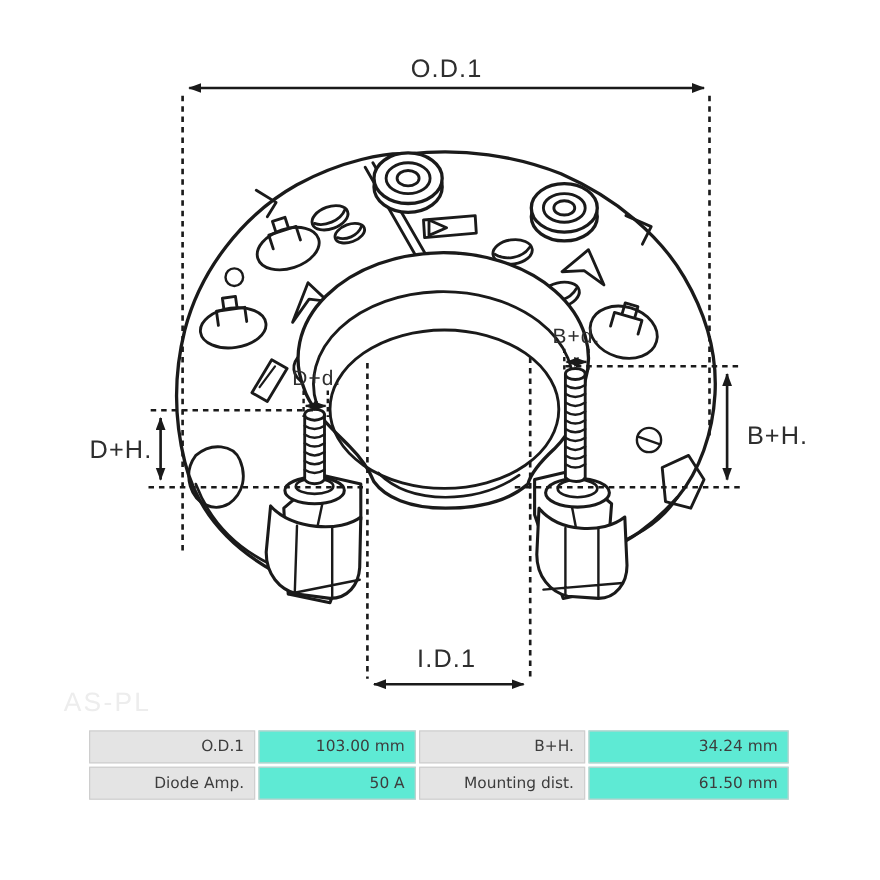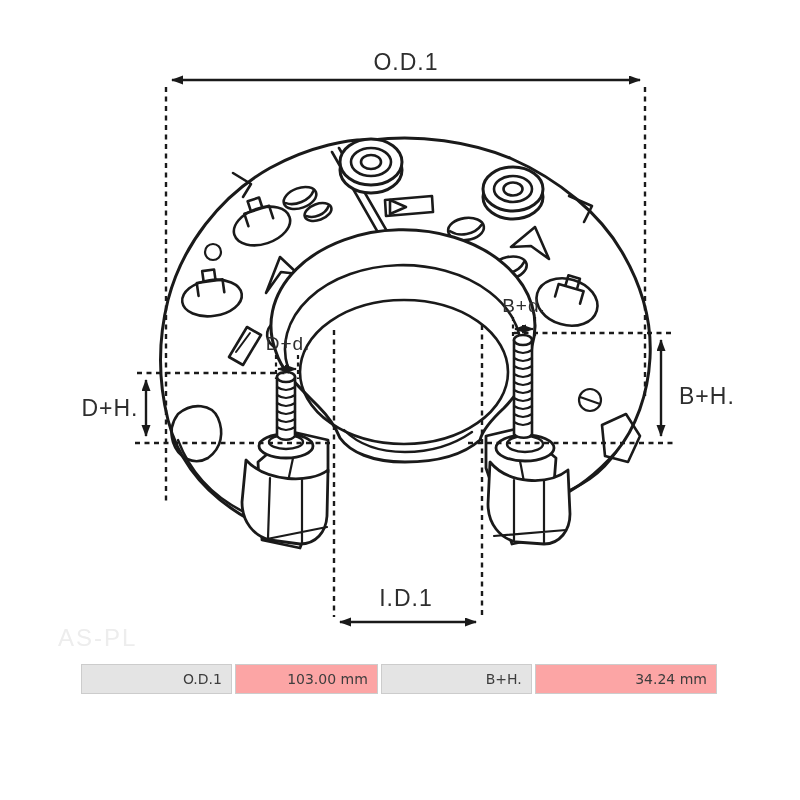--- a/index.html
+++ b/index.html
@@ -9,21 +9,21 @@
   svg{display:block;}
   .dimlabel{font-family:"Liberation Sans",sans-serif;fill:#2e2e2e;letter-spacing:1px;}
   .dim-big{font-size:23px;}
   .dim-small{font-size:19px;}
   .watermark{font-size:24px;fill:#ededed;letter-spacing:2px;}
   
   .spec-wrap{position:absolute;left:78px;top:661px;width:642px;}
   table.spec{border-collapse:separate;border-spacing:3px;table-layout:fixed;width:642px;
              font-family:"DejaVu Sans","Liberation Sans",sans-serif;font-size:14px;color:#3d3d3d;}
   table.spec td{height:28px;border:1px solid #cccccc;text-align:right;padding:0 9px 0 4px;
-                white-space:nowrap;overflow:hidden;vertical-align:middle;background:#fca5a5;}
+                white-space:nowrap;overflow:hidden;vertical-align:middle;background:#5eead4;}
   table.spec td.lbl{background:#e4e4e4;}
 </style>
 </head>
 <body>
 
 <div class="page">
 
   <div class="drawing">
   <svg width="800" height="660" viewBox="0 0 800 660">
     <defs>
@@ -234,17 +234,23 @@
           <col style="width:150px">
           <col style="width:181px">
         </colgroup>
       <tbody>
         <tr>
           <td class="lbl">O.D.1</td>
           <td>103.00 mm</td>
           <td class="lbl">B+H.</td>
           <td>34.24 mm</td>
         </tr>
+        <tr>
+          <td class="lbl">Diode Amp.</td>
+          <td>50 A</td>
+          <td class="lbl">Mounting dist.</td>
+          <td>61.50 mm</td>
+        </tr>
       </tbody>
     </table>
   </div>
 
 </div>
 
 </body></html>

